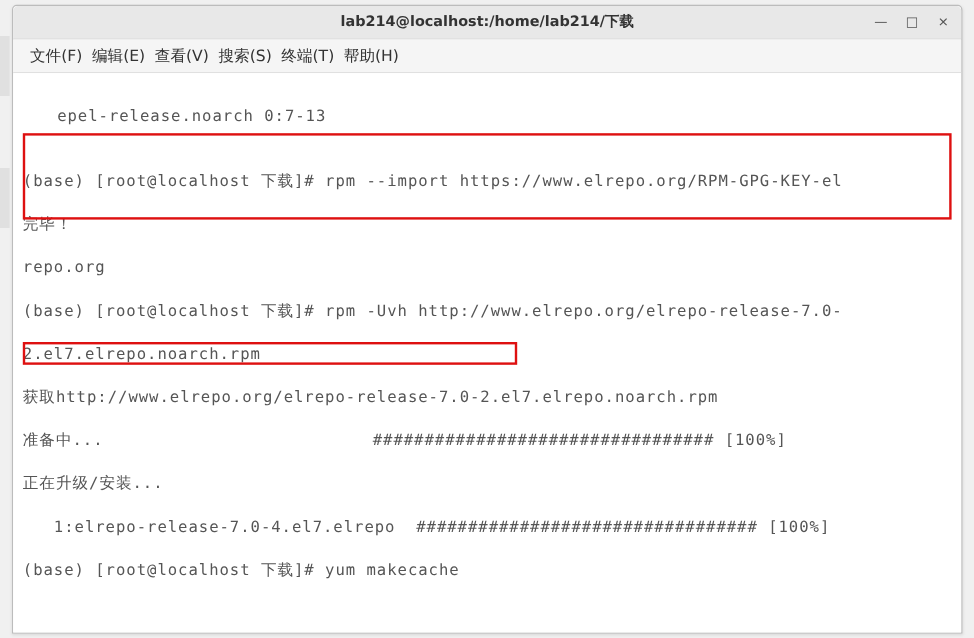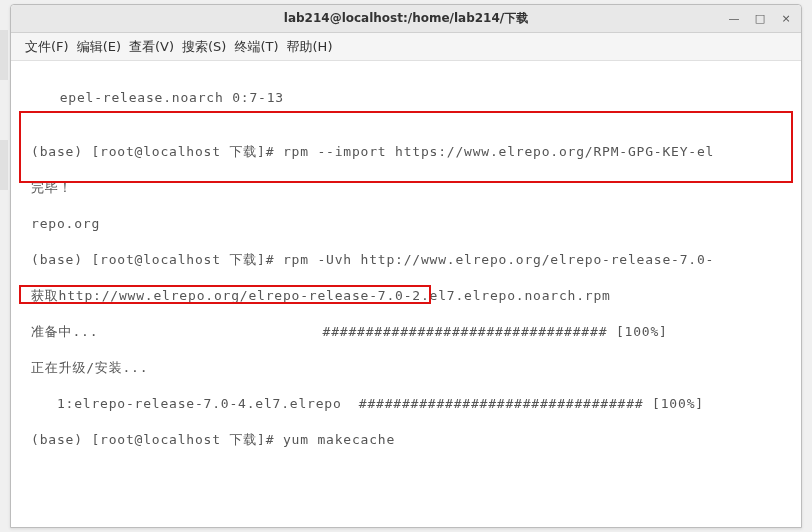--- a/index.html
+++ b/index.html
@@ -77,21 +77,20 @@
       background: #ffffff;
       font-family: "DejaVu Sans Mono", monospace;
       font-size: 13px;
       color: #555;
       line-height: 18px;
       padding: 10px 0 0 0;
       white-space: pre;
       position: relative;
       letter-spacing: 0.8px;
       overflow: hidden;
-      margin-left: 12px;
     }
     .tline { padding-left: 8px; }
     .tline-indent { padding-left: 28px; }
     .highlight-box {
       position: absolute;
       border: 2px solid #de1010;
       background: transparent;
       pointer-events: none;
     }
     .hb1 {
@@ -146,20 +145,21 @@
     <span class="menu-item">终端(T)</span>
     <span class="menu-item">帮助(H)</span>
   </div>
   <div class="terminal-body">
 <div class="tline-indent"> epel-release.noarch 0:7-13</div>
 <div class="tline"></div>
 <div class="tline">(base) [root@localhost 下载]# rpm --import https://www.elrepo.org/RPM-GPG-KEY-el</div>
 <div class="tline">完毕！</div>
 <div class="tline">repo.org</div>
 <div class="tline">(base) [root@localhost 下载]# rpm -Uvh http://www.elrepo.org/elrepo-release-7.0-</div>
+<div class="tline">2.el7.elrepo.noarch.rpm</div>
 <div class="tline">获取http://www.elrepo.org/elrepo-release-7.0-2.el7.elrepo.noarch.rpm</div>
 <div class="tline">准备中...                          ################################# [100%]</div>
 <div class="tline">正在升级/安装...</div>
 <div class="tline">   1:elrepo-release-7.0-4.el7.elrepo  ################################# [100%]</div>
 <div class="tline">(base) [root@localhost 下载]# yum makecache</div>
 
 
 
 
 

